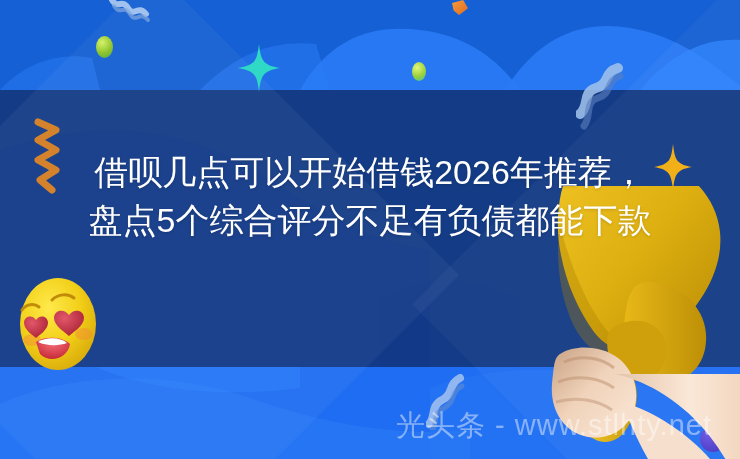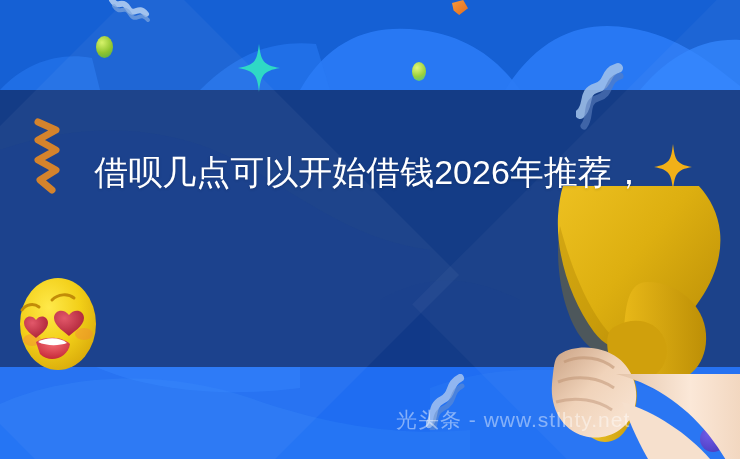--- a/index.html
+++ b/index.html
@@ -136,21 +136,21 @@
     text-shadow: 0 1px 3px rgba(0,0,0,0.18);
   }
 
   
   #watermark {
     position: absolute;
     left: 396px;
     top: 406px;
     z-index: 7;
     color: rgba(255,255,255,0.45);
-    font-size: 21px;
+    font-size: 29px;
     letter-spacing: 1px;
     white-space: nowrap;
     font-family: "Liberation Sans", "DejaVu Sans", sans-serif;
   }
 </style>
 </head>
 <body>
 
 <div id="banner">
 
@@ -289,17 +289,18 @@
     <path d="M60,196 C80,188 102,192 116,202" stroke="#bb8f70" stroke-width="3" fill="none" opacity="0.5"></path>
     <path d="M58,216 C78,210 100,214 114,224" stroke="#bb8f70" stroke-width="3" fill="none" opacity="0.45"></path>
 
     <path d="M118,188 C152,196 186,218 210,248 C224,266 232,280 238,294
              L242,294 L242,188 Z" fill="url(#armGrad)"></path>
     <path d="M124,216 C158,226 190,248 212,273 L150,273 C138,252 130,232 124,216 Z" fill="#f6e0cd"></path>
   </svg>
 
   <div id="title-block">
     <div class="title-line">借呗几点可以开始借钱2026年推荐，</div>
+    <div class="title-line">盘点5个综合评分不足有负债都能下款</div>
   </div>
 
   <div id="watermark">光头条 - www.stlhty.net</div>
 
 </div>
 
 </body></html>

